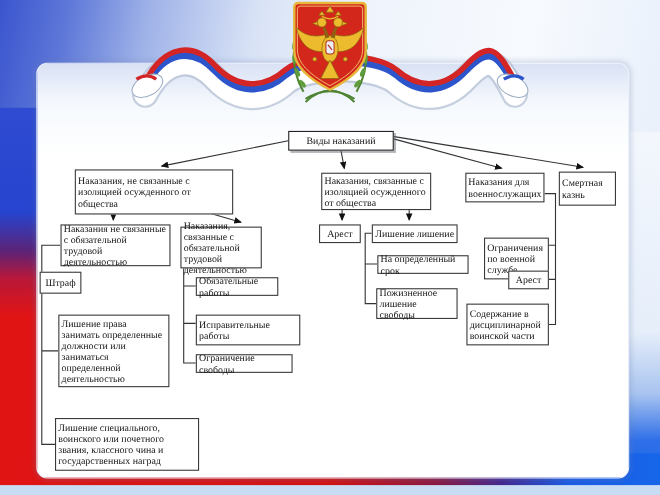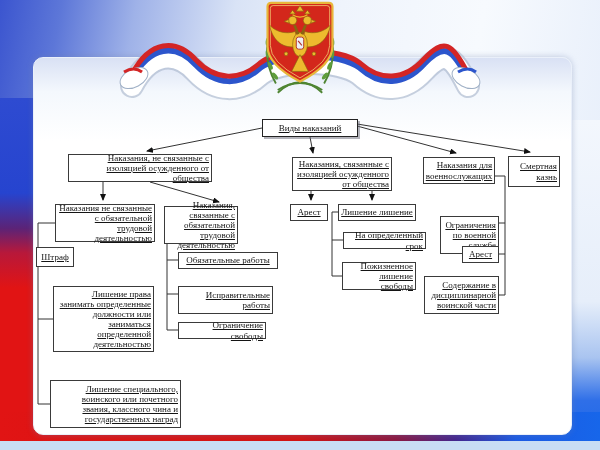--- a/index.html
+++ b/index.html
@@ -20,22 +20,22 @@
   .panel{left:33px;top:57px;width:537px;height:376px;border-radius:10px;
     background:linear-gradient(to bottom,#d9e1f4 0%,#f4f8fd 9%,#ffffff 22%);
     border:1px solid #eaf0fa;box-shadow:0 0 6px rgba(110,130,175,.4);}
   
   .ribbon-svg{left:0;top:0;width:600px;height:125px;pointer-events:none;}
   .emblem-svg{left:240px;top:0;width:120px;height:102px;pointer-events:none;}
   
   .wires{left:0;top:0;width:600px;height:450px;pointer-events:none;}
   .node{position:absolute;box-sizing:border-box;background:#fff;
     border:1px solid #3a3a3a;color:#141414;
-    display:flex;align-items:center;justify-content:center;text-align:right;
-    font:9px/1.12 "Liberation Serif",serif;padding:1px 2px;text-decoration:underline;}
+    display:flex;align-items:center;justify-content:center;text-align:left;
+    font:9px/1.12 "Liberation Serif",serif;padding:1px 2px;}
   .node.root{box-shadow:2px 2px 0 rgba(105,105,120,.5);border-color:#222;}
 </style>
 </head>
 <body>
 
 <div class="abs bg-sky"></div>
 <div class="abs bg-left"></div>
 <div class="abs bg-right"></div>
 <div class="abs bg-bottom"></div>
 <div class="abs bg-stripe"></div>
@@ -121,39 +121,39 @@
     <path d="M372 191 L372 200" marker-end="url(#arw)"></path>
     <path d="M55 223 H38 V404 H50 M38 257 H52 M38 319 H53"></path>
     <path d="M177 225 H167 V330 H178 M167 260 H178 M167 294 H178"></path>
     <path d="M338 212 H332 V276 H342 M332 240 H343"></path>
     <path d="M495 176 H505 V295 H499 M505 223 H499 M505 254 H499"></path>
   </g>
 </svg>
 
 <div class="node root" style="left:262px;top:119px;width:96px;height:18px">Виды наказаний</div>
 
-<div class="node" style="left:68px;top:154px;width:144px;height:28px">Наказания, не связанные с изоляцией осужденного от общества</div>
+<div class="node" style="left:68px;top:154px;width:144px;height:41px">Наказания, не связанные с изоляцией осужденного от общества</div>
 
 <div class="node" style="left:292px;top:157px;width:100px;height:34px">Наказания, связанные с изоляцией осужденного от общества</div>
 
 <div class="node" style="left:423px;top:157px;width:72px;height:27px">Наказания для военнослужащих</div>
 
 <div class="node" style="left:508px;top:156px;width:52px;height:31px">Смертная казнь</div>
 
 <div class="node" style="left:55px;top:204px;width:100px;height:38px">Наказания не связанные с обязательной трудовой деятельностью</div>
 
 <div class="node" style="left:36px;top:247px;width:38px;height:20px">Штраф</div>
 
 <div class="node" style="left:53px;top:286px;width:101px;height:66px">Лишение права занимать определенные должности или заниматься определенной деятельностью</div>
 
 <div class="node" style="left:50px;top:380px;width:131px;height:48px">Лишение специального, воинского или почетного звания, классного чина и государственных наград</div>
 
 <div class="node" style="left:164px;top:206px;width:74px;height:38px">Наказания, связанные с обязательной трудовой деятельностью</div>
 
-<div class="node" style="left:178px;top:252px;width:100px;height:17px">Обязательные работы</div>
+<div class="node" style="left:178px;top:252px;width:75px;height:17px">Обязательные работы</div>
 
 <div class="node" style="left:178px;top:286px;width:95px;height:28px">Исправительные работы</div>
 
 <div class="node" style="left:178px;top:322px;width:88px;height:17px">Ограничение свободы</div>
 
 <div class="node" style="left:290px;top:204px;width:38px;height:17px">Арест</div>
 
 <div class="node" style="left:338px;top:204px;width:78px;height:17px">Лишение лишение</div>
 
 <div class="node" style="left:343px;top:232px;width:83px;height:17px">На определенный срок</div>

